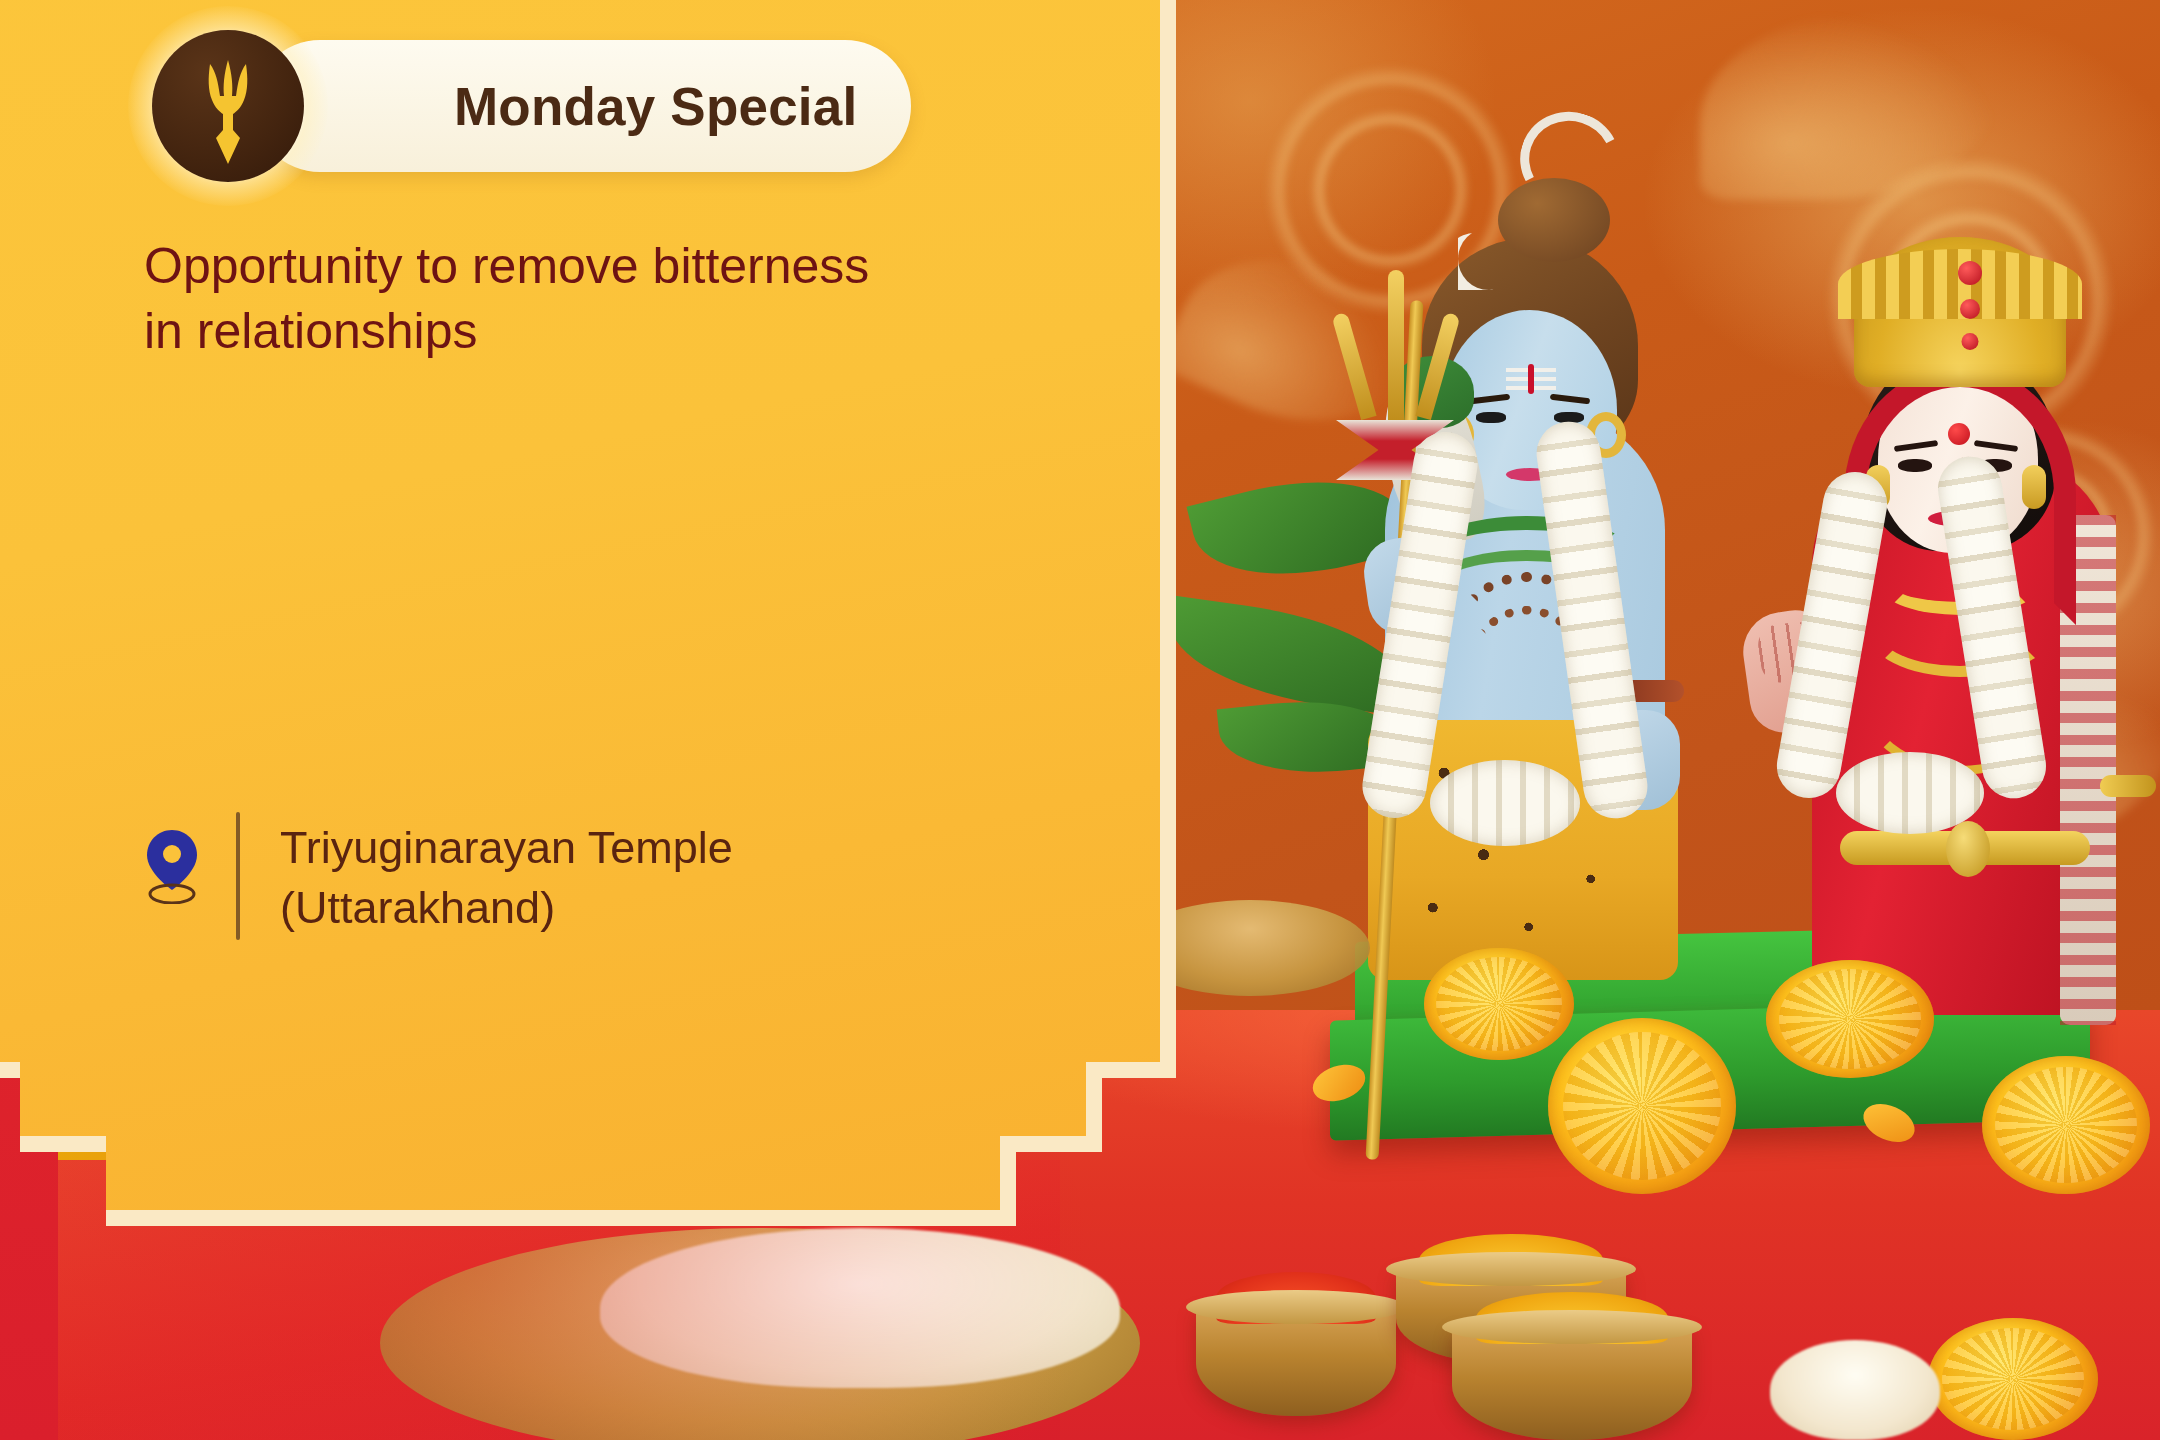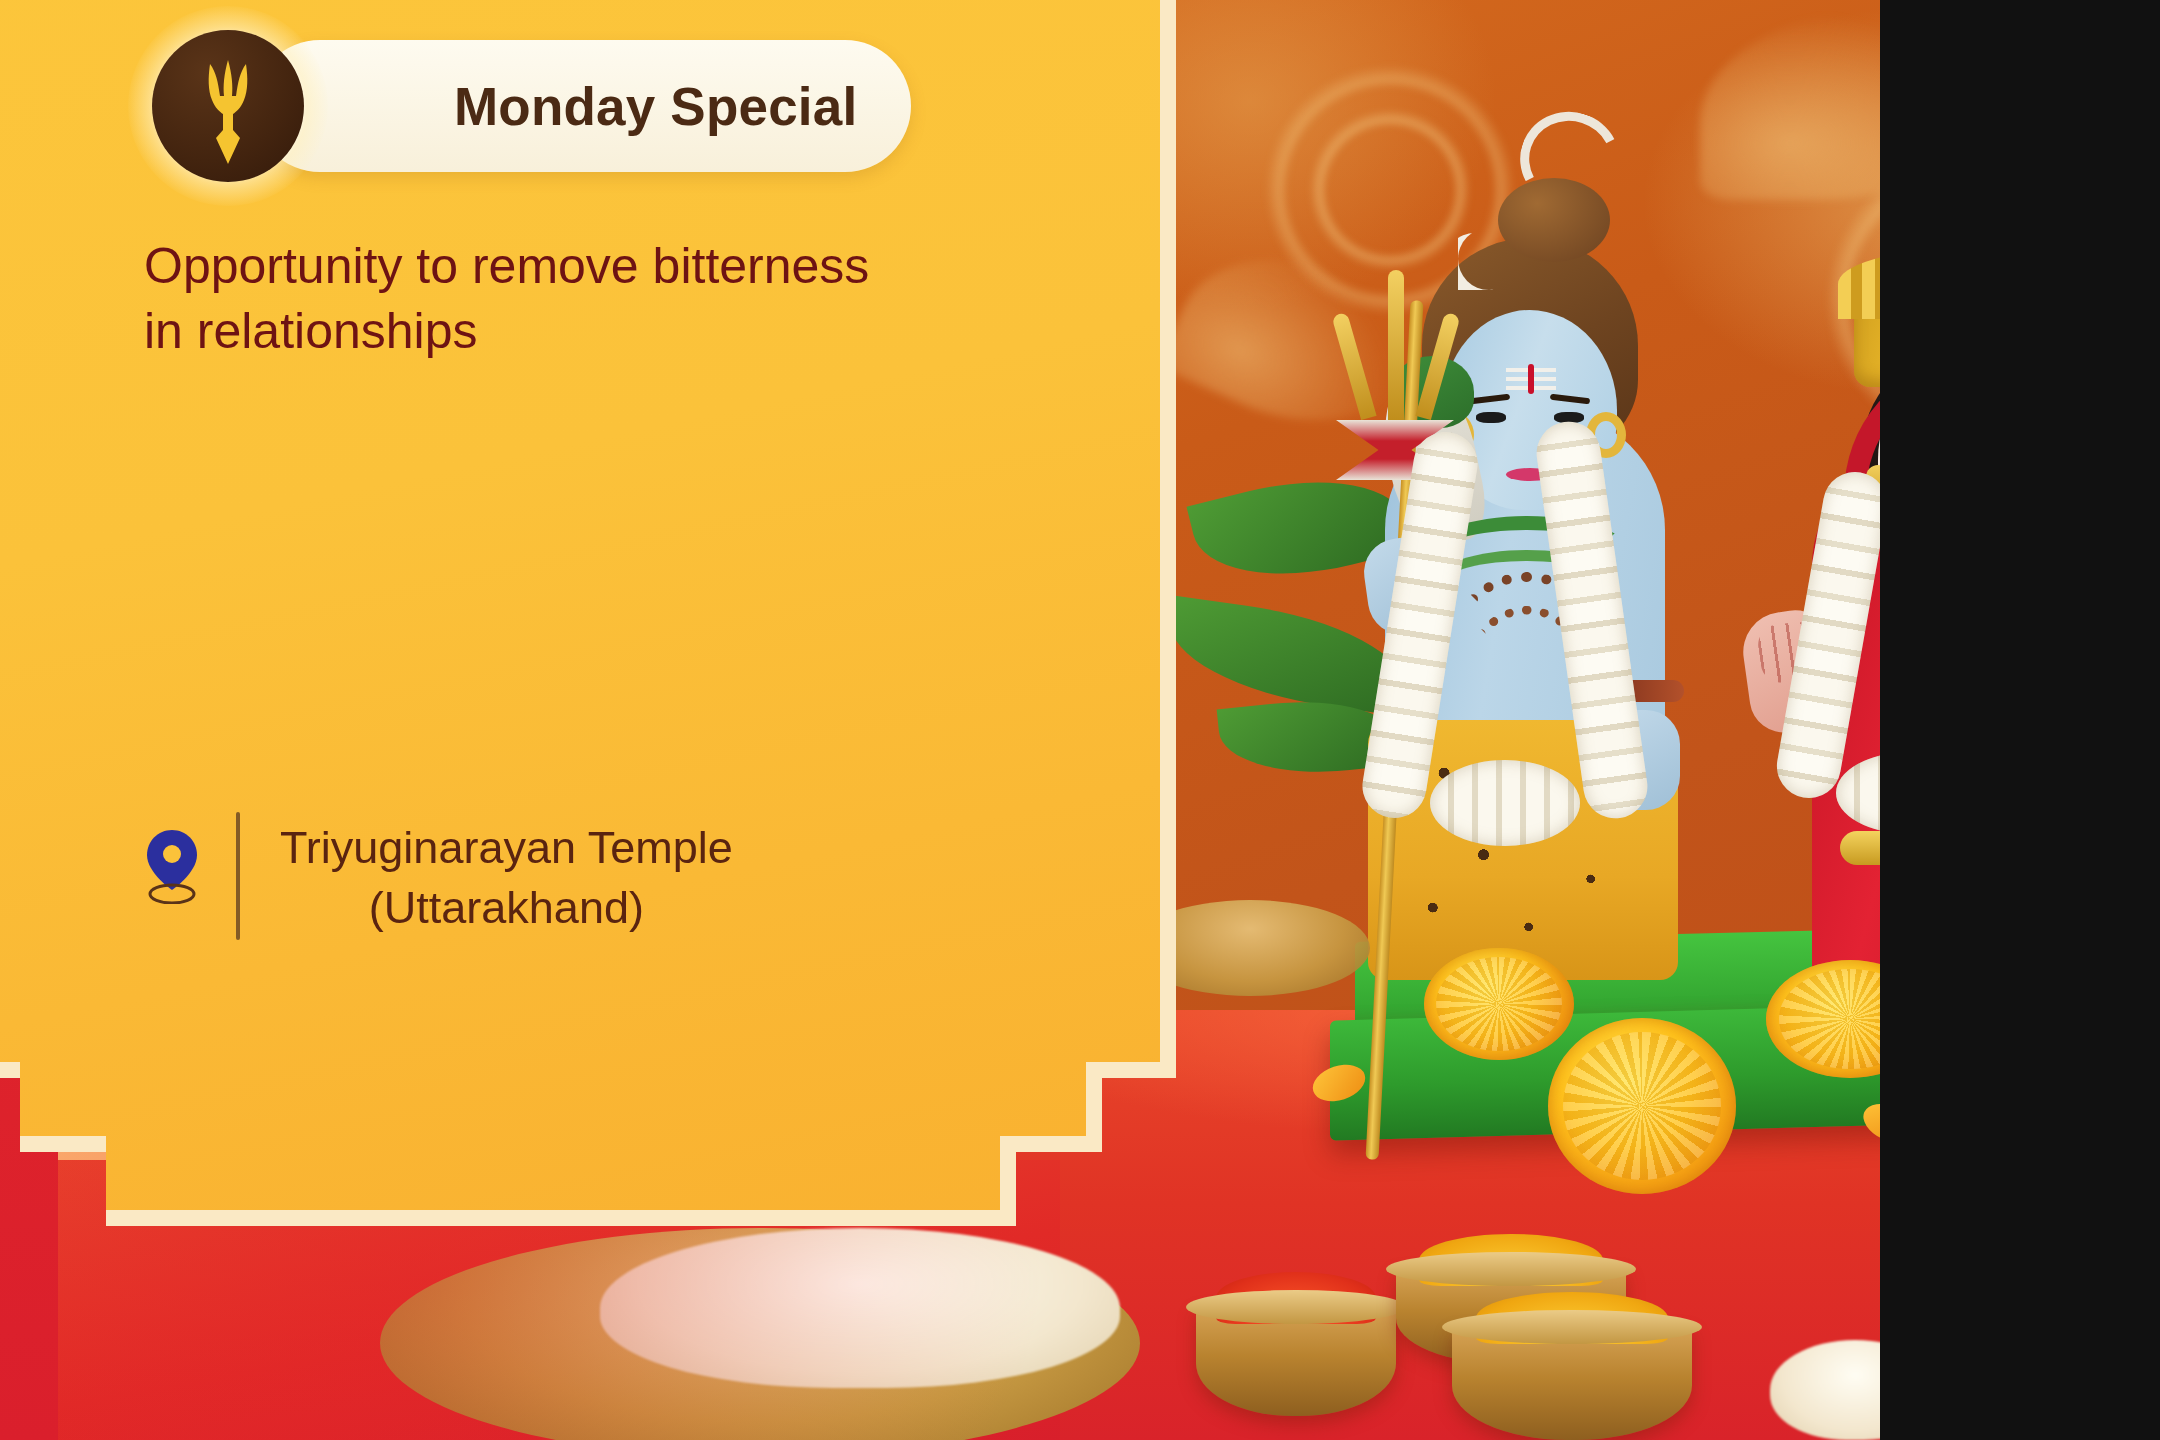--- a/index.html
+++ b/index.html
@@ -1,23 +1,23 @@
 <!DOCTYPE html>
 <html><head>
 <meta charset="utf-8">
 <style>
   * { margin:0; padding:0; box-sizing:border-box; }
   html,body{ background:#111; }
   body{ font-family:"Liberation Sans", sans-serif; }
 
   .banner{
     position:relative;
-    width:1880px; height:1440px;
+    width:2160px; height:1440px;
     overflow:hidden;
-    background:#fdba74;
+    background:#eab308;
   }
 
   
   .photo{ position:absolute; inset:0; }
 
   
   .bg-wall{
     position:absolute; left:1050px; top:0; width:1110px; height:1010px;
     background:
       radial-gradient(ellipse 420px 300px at 78% 20%, rgba(240,190,110,.55), rgba(240,190,110,0) 65%),
@@ -347,21 +347,21 @@
     position:absolute; left:274px; bottom:286px;
     display:flex; align-items:flex-start; gap:0;
   }
   .pin{ width:56px; height:76px; flex:0 0 auto; margin-top:16px; }
   .loc-div{
     width:4px; height:128px; background:#6E4A22; opacity:.85;
     margin:0 40px 0 36px; border-radius:2px;
   }
   .loc-text{
     font-size:45px; line-height:1.33; color:#5A2410; font-weight:500;
-    max-width:620px; padding-top:6px;text-align:center;
+    max-width:620px; padding-top:6px;
   }
 </style>
 </head>
 <body>
 
 <div class="banner">
 
   <div class="photo">
 
     <div class="bg-wall"></div>

